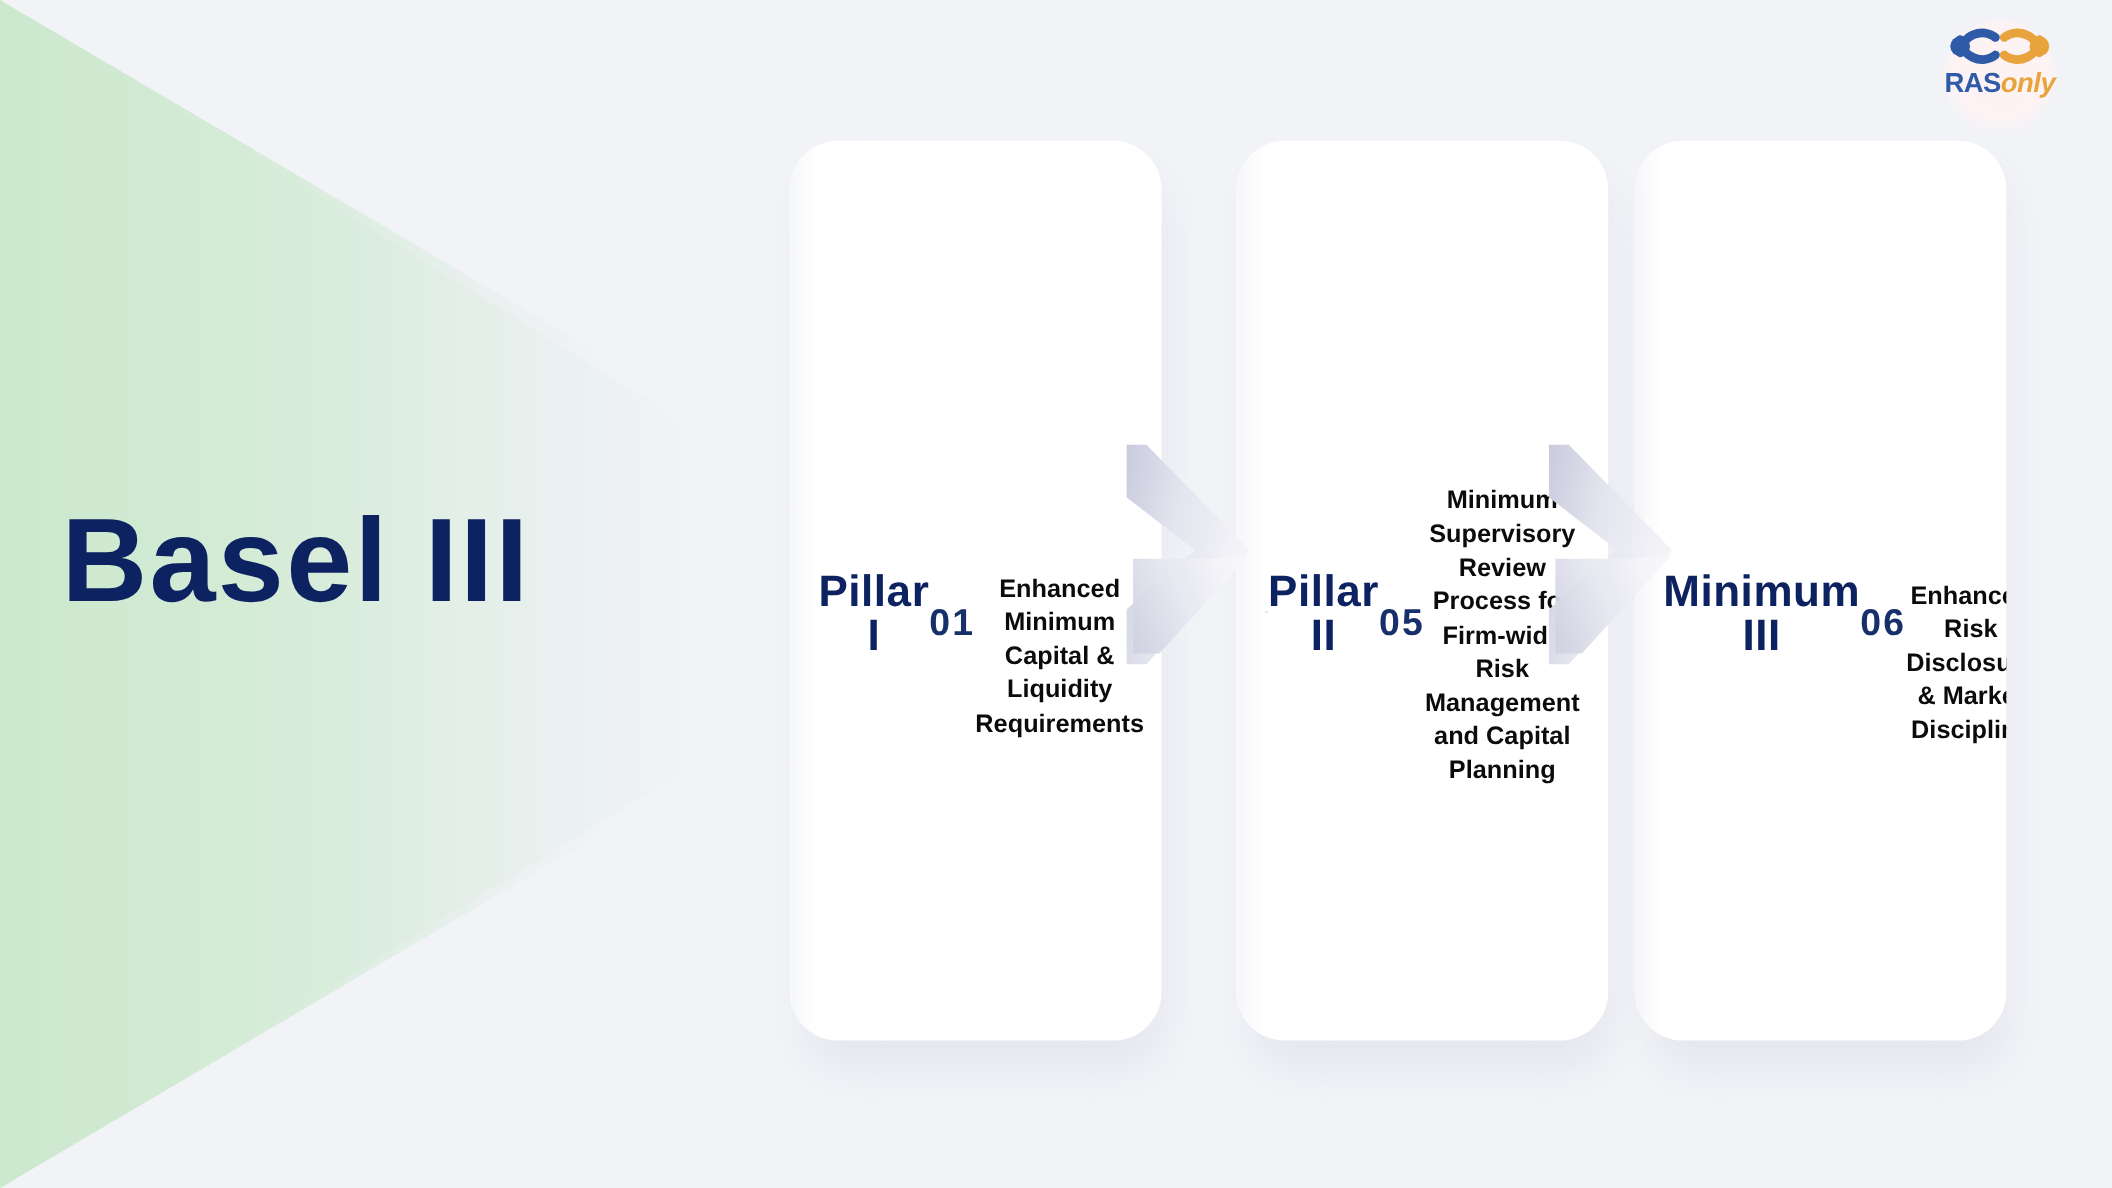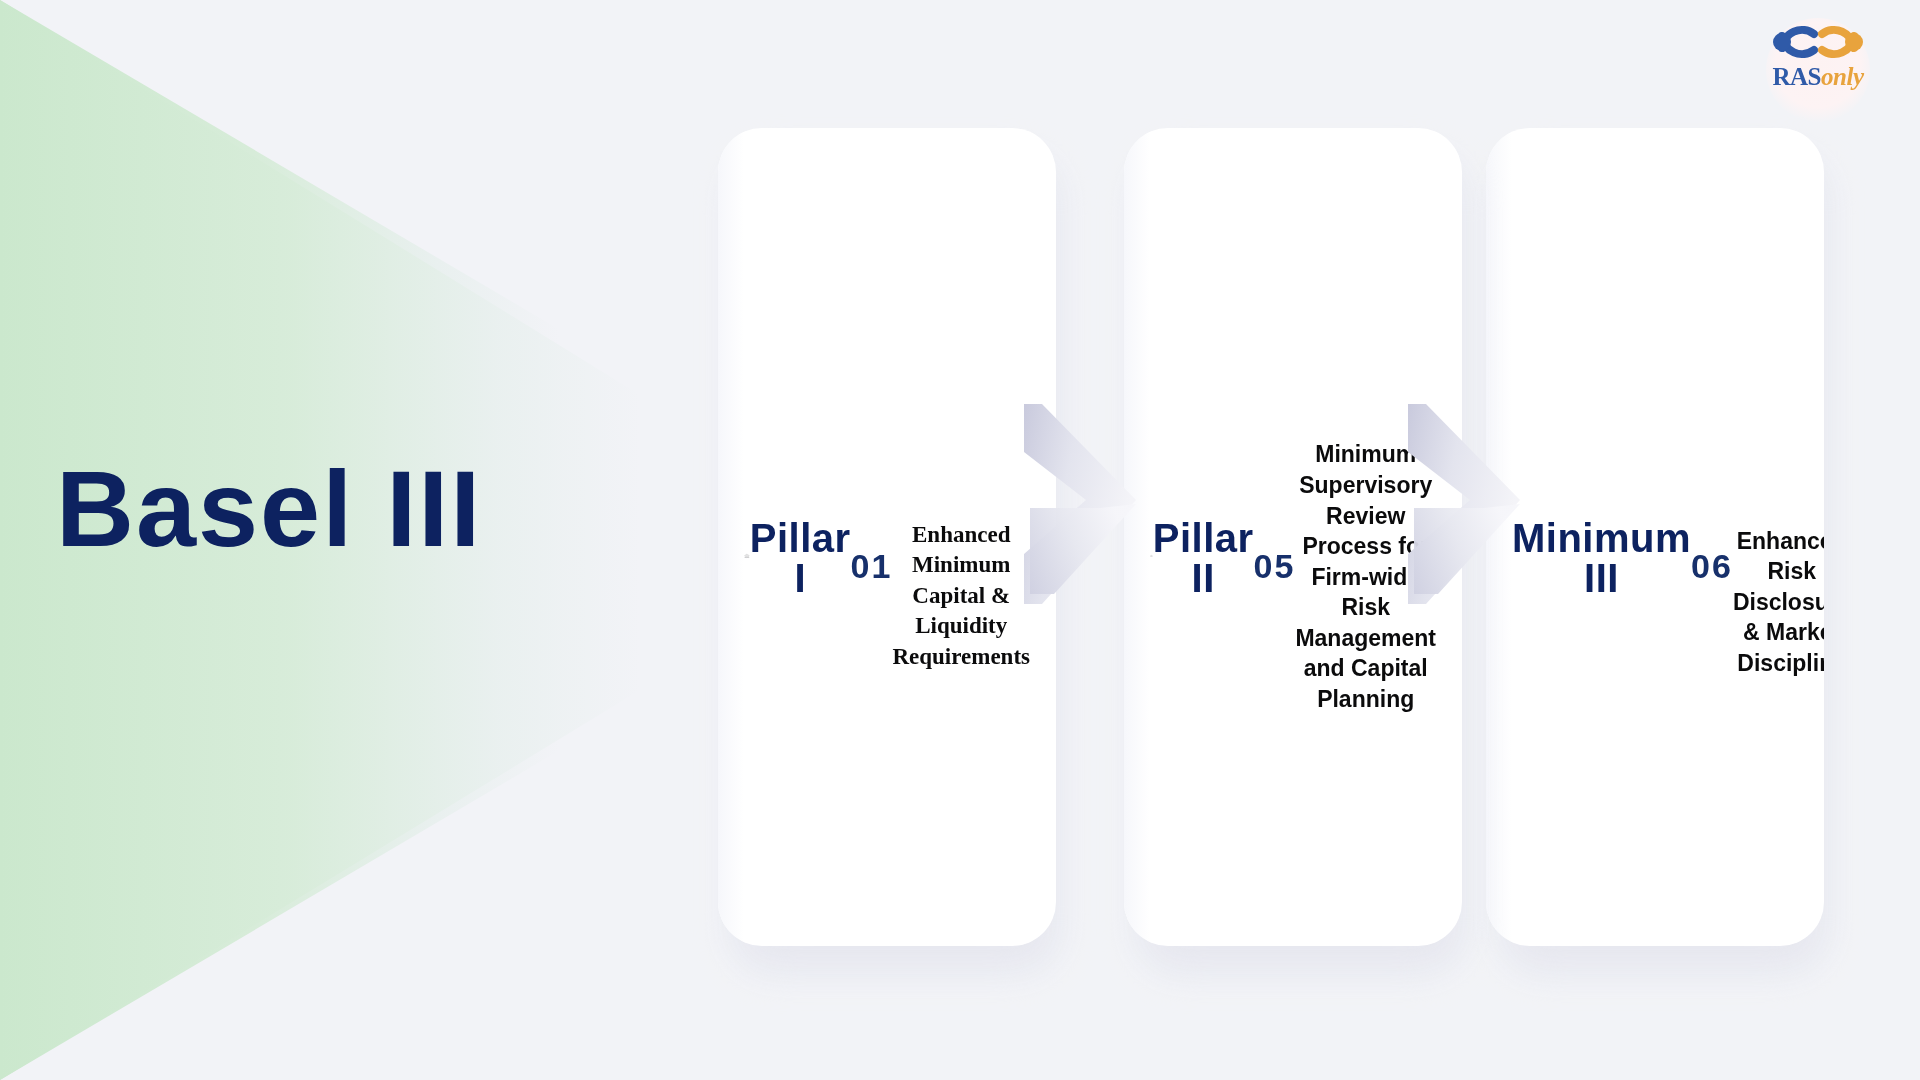--- a/index.html
+++ b/index.html
@@ -39,21 +39,20 @@
     background:radial-gradient(circle at 50% 45%, #fdf2f2 0%, #fdf3f4 55%, rgba(248,244,246,0) 75%);
   }
   .logo-mark { position:relative; width:100px; height:52px; }
   .logo-word {
     position:relative;
     font-size:25px; font-weight:bold;
     letter-spacing:-0.5px;
     line-height:1;
     margin-top:-2px;
     white-space:nowrap;
-    font-family:Liberation Serif, serif;
   }
   .logo-word .ras { color:#2f5aa8; }
   .logo-word .only { color:#e8a33d; font-style:italic; font-weight:bold; }
 
   
   .title {
     position:absolute;
     left:56px; top:455px;
     font-size:108px;
     font-weight:bold;
@@ -123,21 +122,21 @@
     text-align:center;
   }
 
   .pillar-desc {
     font-size:23px; font-weight:bold;
     color:#0b0b0c;
     line-height:1.33;
     text-align:center;
     width:100%;
   }
-  .c1 .pillar-desc { margin-top:118px;font-family:Liberation Serif, serif; }
+  .c1 .pillar-desc { margin-top:118px; }
   .c2 .pillar-desc { margin-top:80px; }
   .c3 .pillar-desc { margin-top:130px; }
 
   
   .chev { position:absolute; top:404px; width:132px; height:200px; z-index:4; pointer-events:none; }
   .chev.a { left:1024px; }
   .chev.b { left:1408px; }
 </style>
 </head>
 <body>

